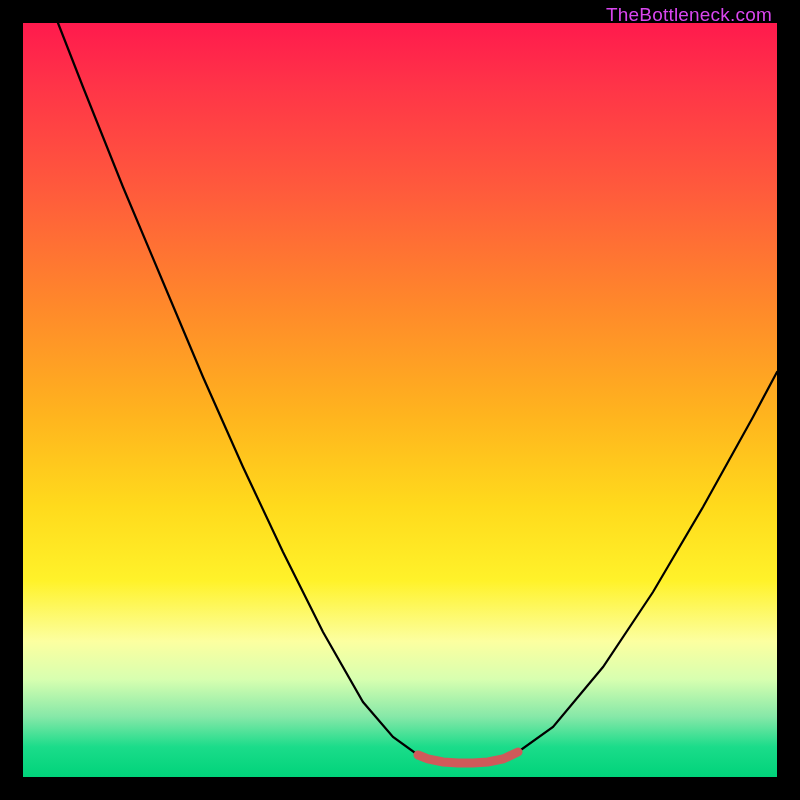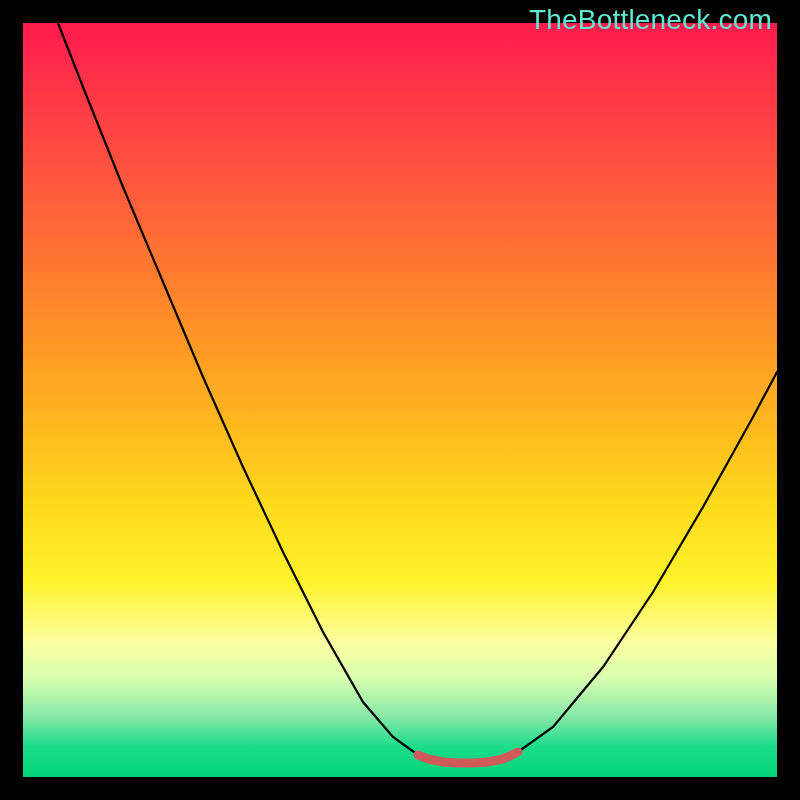--- a/index.html
+++ b/index.html
@@ -38,22 +38,22 @@
       #d8ffb0 87%,
       #86e8a8 92%,
       #1bdc8a 96%,
       #00d37a 100%
     );
   }
   .attribution {
     position: absolute;
     top: 4px;
     right: 28px;
-    color: #5eead4;
-    font-size: 28px;
+    color: #d946ef;
+    font-size: 19px;
     font-weight: 500;
     letter-spacing: 0.2px;
   }
   svg.curve {
     position: absolute;
     left: 0;
     top: 0;
     width: 754px;
     height: 754px;
     overflow: visible;

